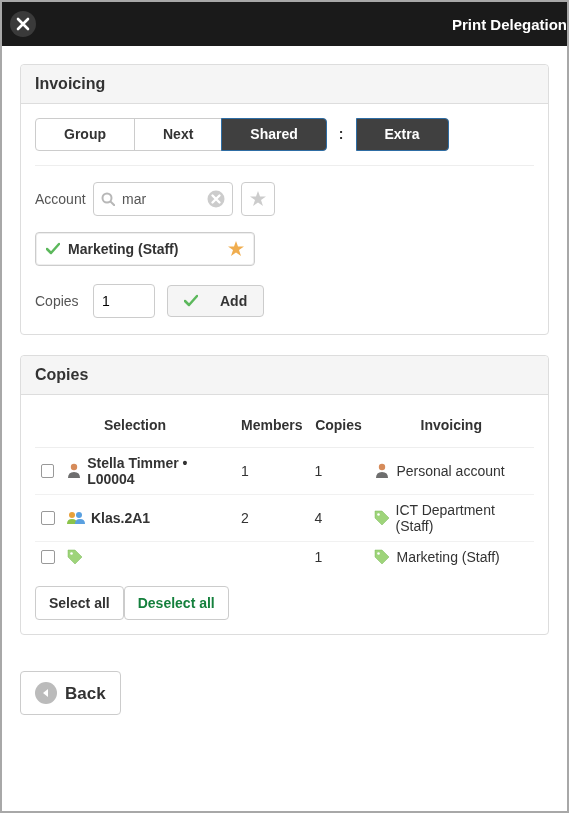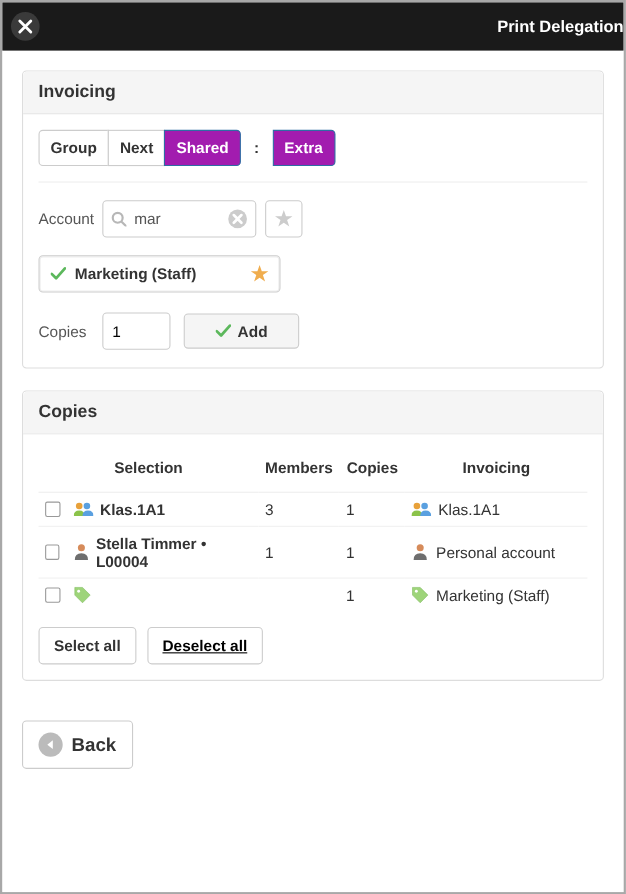--- a/index.html
+++ b/index.html
@@ -66,31 +66,31 @@
   gap: 0;
   padding-bottom: 14px;
   border-bottom: 1px solid #eee;
   margin-bottom: 16px;
 }
 .btn-group { display: inline-flex; }
 .btn {
   border: 1px solid #ccc;
   background: #fff;
   color: #333;
-  padding: 7px 10px;
+  padding: 7px 28px;
   font-size: 14px;
   font-weight: bold;
   cursor: pointer;
   line-height: 1.2;
 }
 .btn-group .btn { border-radius: 0; margin-left: -1px; }
 .btn-group .btn:first-child { border-radius: 4px 0 0 4px; margin-left: 0; }
 .btn-group .btn:last-child { border-radius: 0 4px 4px 0; }
 .btn.active {
-  background: #a21caf;
+  background: #404040;
   border-color: #2e6da4;
   color: #fff;
 }
 .colon { padding: 0 12px; font-weight: bold; color:#333; }
 .field-row {
   display: flex;
   align-items: center;
   margin: 0 0 16px 0;
 }
 .field-label {
@@ -160,28 +160,28 @@
   width: 62px;
   height: 34px;
   padding: 4px 8px;
   font-size: 14px;
   margin-right: 12px;
 }
 .add-btn {
   border: 1px solid #ccc;
   background: #f5f5f5;
   border-radius: 4px;
-  padding: 7px 28px;
+  padding: 7px 16px;
   font-size: 14px;
   font-weight: bold;
   color:#333;
   cursor: pointer;
   display: inline-flex;
   align-items: center;
-  gap: 6px;
+  gap: 22px;
 }
 table.copies {
   width: 100%;
   border-collapse: collapse;
   margin-bottom: 14px;
 }
 table.copies th {
   text-align: center;
   font-weight: bold;
   font-size: 14px;
@@ -204,32 +204,32 @@
   width: 14px; height: 14px;
   border: 1px solid #999;
   border-radius: 2px;
   display: inline-block;
   vertical-align: middle;
   margin-right: 6px;
   cursor: pointer;
 }
 .cell-with-icon { display:flex; align-items:center; gap:6px; }
 .bold { font-weight: bold; }
-.btn-bar { display: flex; gap: 10px; }
+.btn-bar { display: flex; }
 .btn-flat {
   border: 1px solid #ccc;
   background: #fff;
   border-radius: 4px;
   padding: 8px 13px;
   font-size: 14px;
   font-weight: bold;
   color:#333;
   cursor: pointer;
 }
-.btn-flat.disabled { color: #000000; cursor: default; text-decoration: underline; }
+.btn-flat.disabled { color: #15803d; cursor: default; }
 .footer-bar {
   display: flex;
   gap: 22px;
   padding: 0 18px 18px 18px;
 }
 .nav-btn {
   border: 1px solid #ccc;
   background: #fff;
   border-radius: 4px;
   padding: 10px 14px;
@@ -383,55 +383,55 @@
             <th>Members</th>
             <th>Copies</th>
             <th>Invoicing</th>
           </tr>
         </thead>
         <tbody id="copies-body">
             <tr>
               <td>
                 <div class="cell-with-icon">
                   <span class="chk"></span>
+                  <svg class="ico-person">
+                    <use href="#ic-person"></use>
+                  </svg>
+                  <span class="bold">Stella Timmer • L00004</span>
+                </div>
+              </td>
+              <td>1</td>
+              <td>1</td>
+              <td>
+                <div class="cell-with-icon">
+                  <svg class="ico-person">
+                    <use href="#ic-person"></use>
+                  </svg>
+                  <span>Personal account</span>
+                </div>
+              </td>
+            </tr>
+            <tr>
+              <td>
+                <div class="cell-with-icon">
+                  <span class="chk"></span>
                   <svg class="ico-group">
                     <use href="#ic-group"></use>
                   </svg>
-                  <span class="bold">Klas.1A1</span>
-                </div>
-              </td>
-              <td>3</td>
-              <td>1</td>
-              <td>
-                <div class="cell-with-icon">
-                  <svg class="ico-group">
-                    <use href="#ic-group"></use>
-                  </svg>
-                  <span>Klas.1A1</span>
-                </div>
-              </td>
-            </tr>
-            <tr>
-              <td>
-                <div class="cell-with-icon">
-                  <span class="chk"></span>
-                  <svg class="ico-person">
-                    <use href="#ic-person"></use>
-                  </svg>
-                  <span class="bold">Stella Timmer • L00004</span>
-                </div>
-              </td>
-              <td>1</td>
-              <td>1</td>
-              <td>
-                <div class="cell-with-icon">
-                  <svg class="ico-person">
-                    <use href="#ic-person"></use>
-                  </svg>
-                  <span>Personal account</span>
+                  <span class="bold">Klas.2A1</span>
+                </div>
+              </td>
+              <td>2</td>
+              <td>4</td>
+              <td>
+                <div class="cell-with-icon">
+                  <svg class="ico-tag">
+                    <use href="#ic-tag"></use>
+                  </svg>
+                  <span>ICT Department (Staff)</span>
                 </div>
               </td>
             </tr>
             <tr>
               <td>
                 <div class="cell-with-icon">
                   <span class="chk"></span>
                   <svg class="ico-tag">
                     <use href="#ic-tag"></use>
                   </svg>

